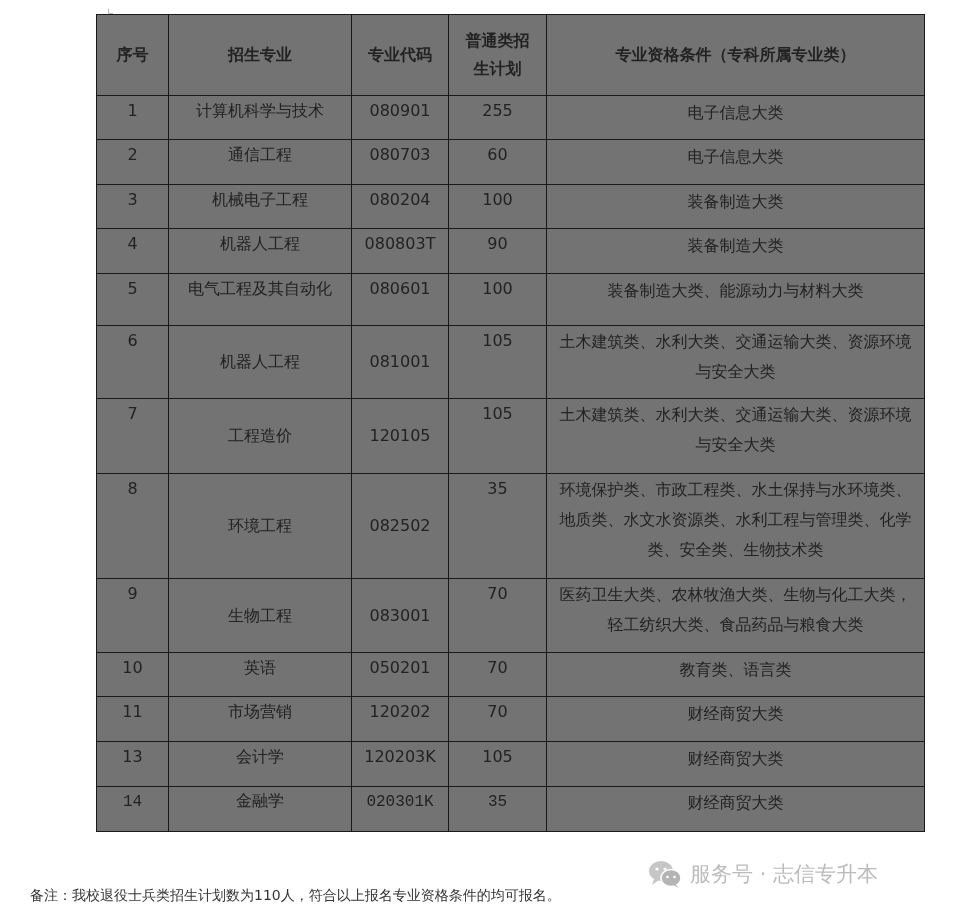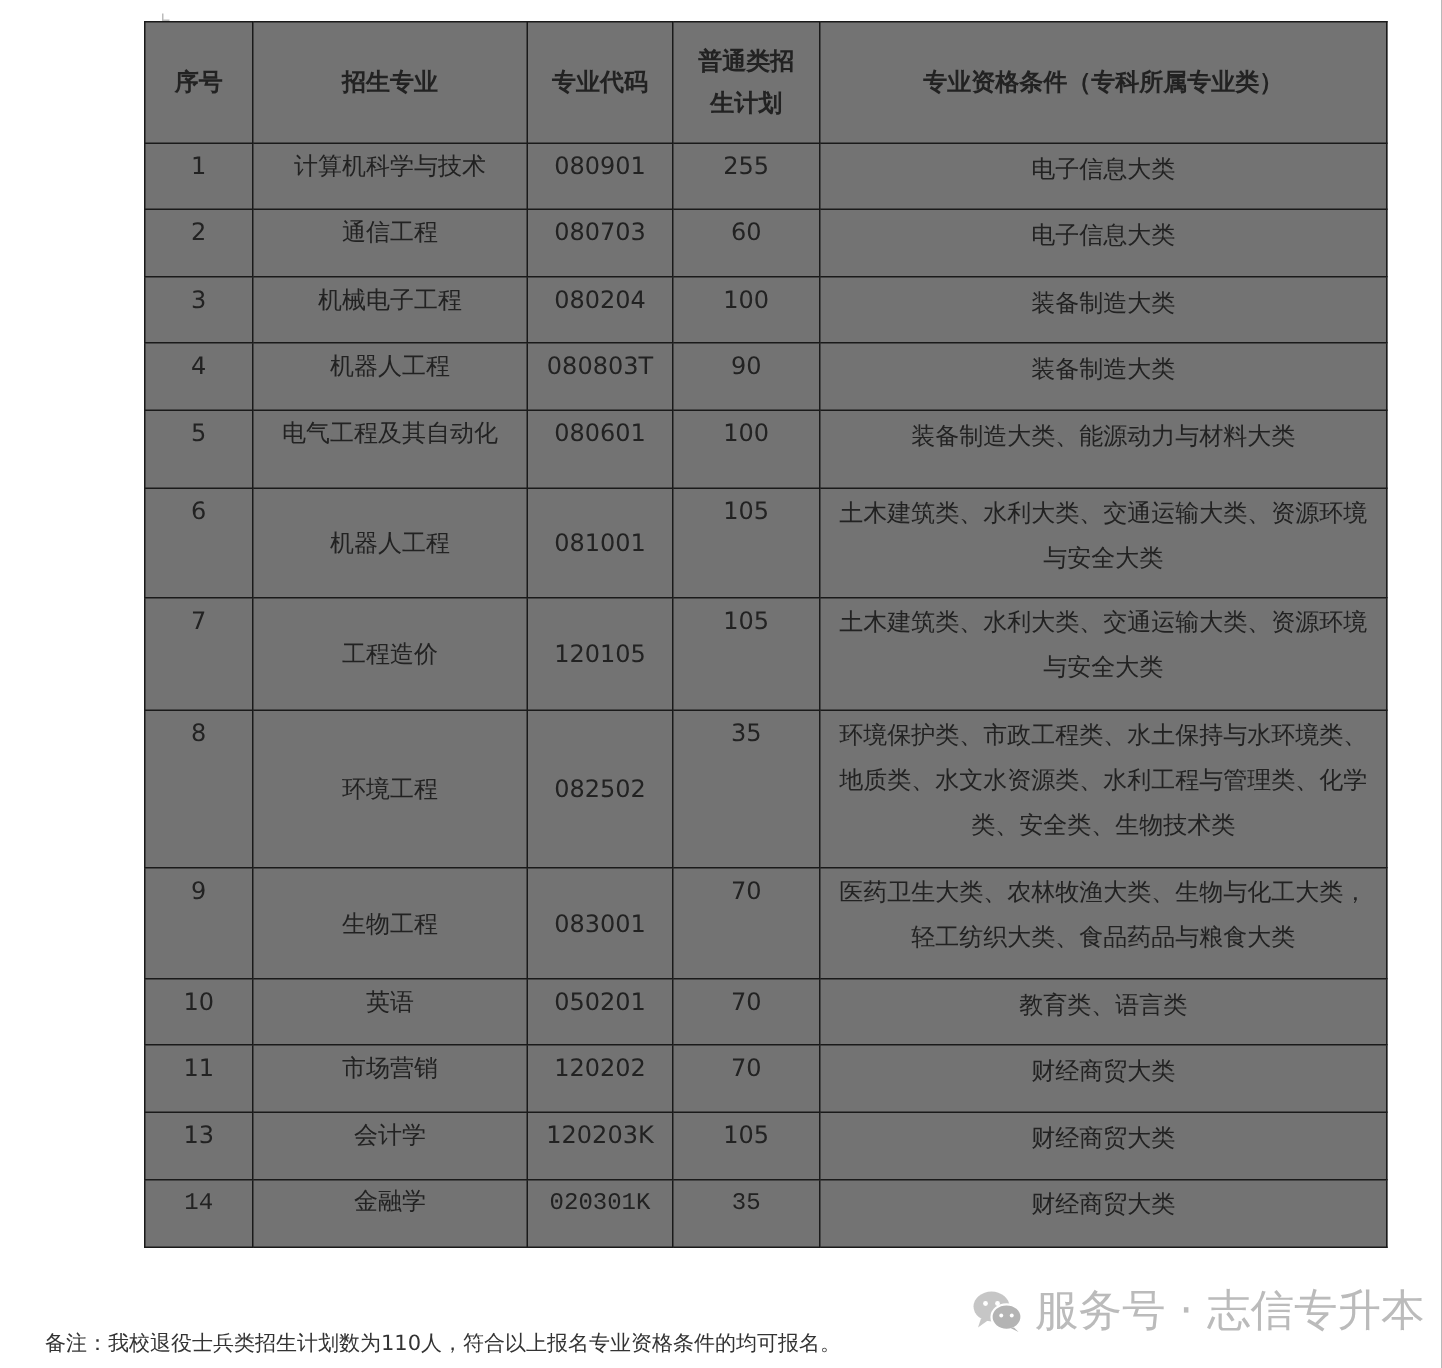--- a/index.html
+++ b/index.html
@@ -22,21 +22,21 @@
   td.c-seq, td.c-plan { vertical-align: top; padding-top: 2px; }
   td.c-major, td.c-code { vertical-align: middle; }
   td.c-cond { vertical-align: top; padding-top: 0; }
   td.top-all { vertical-align: top; padding-top: 2px; }
   .note {
     position: absolute; left: 30px; top: 887px; font-size: 14px; color: #333;
     white-space: nowrap;
   }
   .watermark {
     position: absolute; left: 648px; top: 856px; height: 36px; display: flex; align-items: center;
-    color: #b8b8b8; font-size: 29px; white-space: nowrap; opacity: 0.95;
+    color: #b8b8b8; font-size: 21px; white-space: nowrap; opacity: 0.95;
   }
   .wm-icon { width: 34px; height: 30px; margin-right: 8px; position: relative; }
 </style>
 </head>
 <body>
 
 <div class="corner-mark"></div>
 
 <table class="plan">
   <colgroup>

